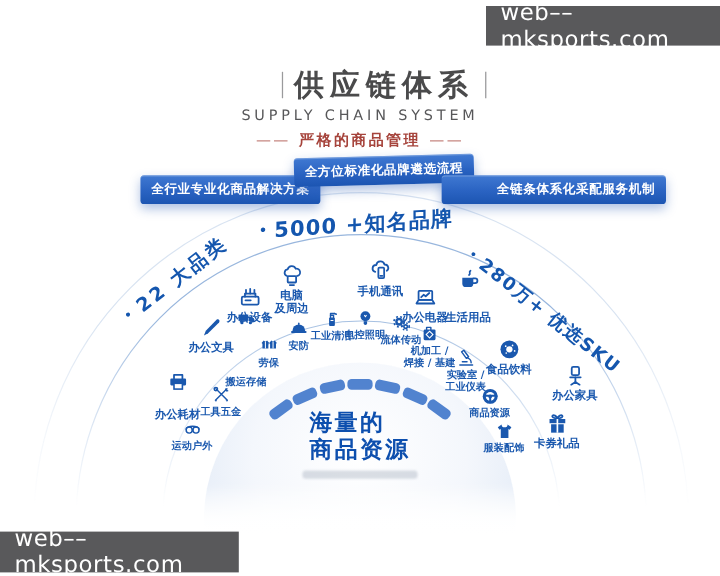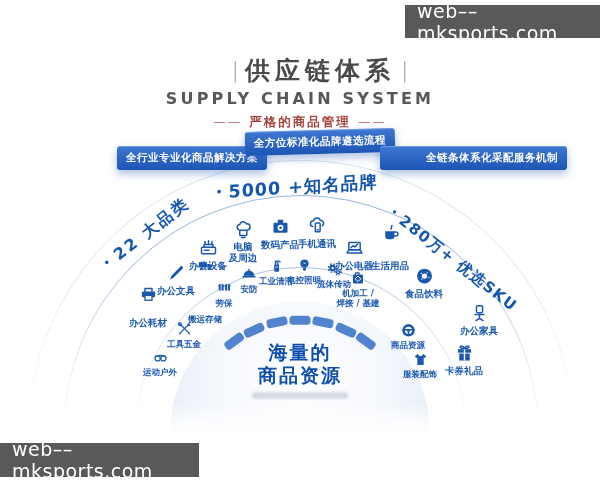--- a/index.html
+++ b/index.html
@@ -9,32 +9,32 @@
   
   .banner{position:absolute;background:#59595b;color:#fff;display:flex;align-items:center;
           justify-content:center;font-size:19px;letter-spacing:0.5px;z-index:40;padding-left:12px;}
   .banner-top{left:405px;top:5px;width:195px;height:33px;}
   .banner-bottom{left:0;top:443px;width:187px;height:34px;}
 
   
   .header{position:absolute;left:0;right:0;top:57px;text-align:center;z-index:30;}
   .title-row{font-size:25px;font-weight:700;color:#4a4a4b;letter-spacing:5px;line-height:1.1;margin-left:40px;}
   .title-bar{color:#9a9a9c;font-weight:300;font-size:22px;vertical-align:2px;margin:0 6px;letter-spacing:0;}
-  .subtitle{margin-top:4px;font-size:16px;font-weight:700;color:#575759;letter-spacing:3.2px;}
+  .subtitle{margin-top:4px;font-size:12px;font-weight:400;color:#575759;letter-spacing:3.2px;}
   .tagline-row{margin-top:6px;font-size:12.5px;font-weight:700;color:#a6443c;letter-spacing:2px;}
   .tag-dash{color:#a6443c;opacity:.75;margin:0 7px;font-weight:400;}
 
   
   .pill{position:absolute;z-index:30;color:#fff;font-size:10.5px;font-weight:700;letter-spacing:.5px;
         padding:5px 9px;border-radius:3px;white-space:nowrap;
         background:linear-gradient(180deg,#4079d2 0%,#2a63c2 55%,#1c55b2 100%);
         box-shadow:0 4px 9px rgba(40,90,180,.38), 0 1px 0 rgba(255,255,255,.25) inset;}
   .pill-1{left:117px;top:146px;}
   .pill-2{left:245px;top:130px;transform:rotate(-1.5deg);}
-  .pill-3{left:380px;top:146px;padding-left:46px;}
+  .pill-3{left:368px;top:146px;padding-left:46px;}
 
   
   .stat{position:absolute;z-index:30;color:#1456ae;font-weight:800;white-space:nowrap;}
   .stat .bullet{font-size:.6em;vertical-align:3px;margin-right:5px;}
   .stat-brands{left:50%;top:175px;transform:translateX(-52%) rotate(-4deg) skewX(-4deg);
                font-size:17.5px;letter-spacing:1px;}
   .stat-cats{left:112px;top:253px;transform:rotate(-38deg);transform-origin:left bottom;
              font-size:16px;letter-spacing:2.5px;}
   .stat-sku{left:397px;top:204px;transform:rotate(38deg);transform-origin:left top;
             font-size:15px;letter-spacing:1.5px;}
@@ -49,21 +49,21 @@
   .ring-inner{left:135px;top:267px;width:330px;height:330px;border:1.5px solid rgba(126,164,212,.7);}
 
   
   .dome{position:absolute;left:170px;top:302px;width:260px;height:260px;border-radius:50%;z-index:4;
         background:radial-gradient(circle at 50% 30%,#ffffff 0%,#f4f7fc 40%,#dde7f5 78%,#cfdcf0 100%);
         box-shadow:0 0 0 12px rgba(222,232,246,.45), 0 14px 30px rgba(150,175,215,.45);
         -webkit-mask-image:linear-gradient(180deg,#000 0%,#000 40%,transparent 56%);
         mask-image:linear-gradient(180deg,#000 0%,#000 40%,transparent 56%);}
   .dash{position:absolute;width:21px;height:8.5px;border-radius:3.5px;background:#3a72c8;opacity:.88;z-index:6;}
   .center-text{position:absolute;left:300px;top:364px;transform:translate(-50%,-50%);z-index:7;
-               text-align:center;color:#0d4fae;font-weight:800;line-height:1.2;font-size:19px;letter-spacing:2px;}
+               text-align:left;color:#0d4fae;font-weight:800;line-height:1.2;font-size:19px;letter-spacing:2px;}
   .center-watermark{position:absolute;left:300px;top:392px;transform:translateX(-50%);width:96px;height:7px;
                     border-radius:3px;background:rgba(148,160,178,.35);filter:blur(1px);z-index:7;}
 
   
   .cats{position:absolute;inset:0;z-index:10;}
   .cat{position:absolute;display:flex;flex-direction:column;align-items:center;gap:1px;
        transform:translate(-50%,-100%);}
   .cat-icon{display:block;line-height:0;}
   .cat-icon svg{display:block;}
   .cat.outer .cat-icon svg{width:21px;height:21px;}
@@ -129,21 +129,21 @@
       <div class="dash" style="left: 365.832px; top: 341.39px; transform: translate(-50%, -50%) rotate(36deg);"></div>
     </div>
 
   <div class="center-text">
     <div>海量的</div>
     <div>商品资源</div>
   </div>
   <div class="center-watermark"></div>
 
   <div class="cats" id="cats">
-      <div class="cat outer" style="left: 148px; top: 328px; gap: 12px;">
+      <div class="cat outer" style="left: 148px; top: 352px; gap: 12px;">
         <span class="cat-icon">
           <svg viewBox="0 0 24 24">
             <path d="M8 9V5.5h8V9" fill="none" stroke="#1a58ae" stroke-width="1.7" stroke-linecap="round" stroke-linejoin="round"></path>
             <rect x="4.5" y="9" width="15" height="6.5" rx="1" fill="#1a58ae"></rect>
             <rect x="8" y="13.5" width="8" height="5.5" fill="#fff" stroke="#1a58ae" stroke-width="1.5"></rect>
           </svg>
         </span>
         <span class="cat-label">
           <span>办公耗材</span>
         </span>
@@ -177,33 +177,20 @@
             <path d="M8 4.5v3.5M12 3.5v4.5M16 4.5v3.5" fill="none" stroke="#1a58ae" stroke-width="1.7" stroke-linecap="round" stroke-linejoin="round"></path>
             <path d="M7 11V8h10v3" fill="none" stroke="#1a58ae" stroke-width="1.7" stroke-linecap="round" stroke-linejoin="round"></path>
             <rect x="4" y="11" width="16" height="7.5" rx="1.2" fill="none" stroke="#1a58ae" stroke-width="1.7" stroke-linecap="round" stroke-linejoin="round"></rect>
             <path d="M7.5 14.5h5" fill="none" stroke="#1a58ae" stroke-width="1.7" stroke-linecap="round" stroke-linejoin="round"></path>
           </svg>
         </span>
         <span class="cat-label">
           <span>办公设备</span>
         </span>
       </div>
-      <div class="cat outer" style="left: 280px; top: 250px;">
-        <span class="cat-icon">
-          <svg viewBox="0 0 24 24">
-            <rect x="9" y="3.5" width="6" height="4" fill="#1a58ae"></rect>
-            <rect x="4" y="7" width="16" height="11.5" rx="1.5" fill="#1a58ae"></rect>
-            <circle cx="12" cy="12.7" r="3.4" fill="#fff"></circle>
-            <circle cx="12" cy="12.7" r="1.5" fill="#1a58ae"></circle>
-          </svg>
-        </span>
-        <span class="cat-label">
-          <span>数码产品</span>
-        </span>
-      </div>
       <div class="cat outer" style="left: 317px; top: 249px;">
         <span class="cat-icon">
           <svg viewBox="0 0 24 24">
             <path d="M6.5 12.5A3.3 3.3 0 0 1 7.5 6a4 4 0 0 1 7.8-.5 3.3 3.3 0 0 1 2.2 6" fill="none" stroke="#1a58ae" stroke-width="1.7" stroke-linecap="round" stroke-linejoin="round"></path>
             <rect x="9.5" y="8.5" width="5.5" height="10" rx="1" fill="none" stroke="#1a58ae" stroke-width="1.7" stroke-linecap="round" stroke-linejoin="round"></rect>
             <path d="M11.3 16.3h2" fill="none" stroke="#1a58ae" stroke-width="1.7" stroke-linecap="round" stroke-linejoin="round"></path>
           </svg>
         </span>
         <span class="cat-label">
           <span>手机通讯</span>
@@ -226,21 +213,21 @@
           <svg viewBox="0 0 24 24">
             <path d="M13.8 3.5c-2.2 1.4.8 2.6-1.4 4" fill="none" stroke="#1a58ae" stroke-width="1.7" stroke-linecap="round" stroke-linejoin="round"></path>
             <path d="M6 10h10.5v5.5a3.5 3.5 0 0 1-3.5 3.5H9.5A3.5 3.5 0 0 1 6 15.5z" fill="#1a58ae"></path>
             <path d="M16.5 10.8h1.7a2.2 2.2 0 0 1 0 4.4h-1.7" fill="none" stroke="#1a58ae" stroke-width="1.7" stroke-linecap="round" stroke-linejoin="round"></path>
           </svg>
         </span>
         <span class="cat-label">
           <span>生活用品</span>
         </span>
       </div>
-      <div class="cat outer" style="left: 424px; top: 299px;">
+      <div class="cat outer" style="left: 424px; top: 314px;">
         <span class="cat-icon">
           <svg viewBox="0 0 24 24">
             <circle cx="12" cy="12" r="8.5" fill="#1a58ae"></circle>
             <circle cx="12" cy="12" r="3" fill="#fff"></circle>
             <circle cx="8.5" cy="9" r=".8" fill="#fff"></circle>
             <circle cx="15" cy="8.3" r=".8" fill="#fff"></circle>
             <circle cx="17" cy="13.5" r=".8" fill="#fff"></circle>
             <circle cx="9" cy="15.5" r=".8" fill="#fff"></circle>
           </svg>
         </span>
@@ -385,20 +372,34 @@
             <path d="M8.5 7V4.5h5V7" fill="none" stroke="#1a58ae" stroke-width="1.7" stroke-linecap="round" stroke-linejoin="round"></path>
             <rect x="5" y="7" width="14" height="12.5" rx="1.5" fill="#1a58ae"></rect>
             <rect x="9.2" y="10.2" width="5.6" height="5.6" fill="none" stroke="#fff" stroke-width="1.3" transform="rotate(45 12 13)"></rect>
           </svg>
         </span>
         <span class="cat-label">
           <span>机加工 /</span>
           <span>焊接 / 基建</span>
         </span>
       </div>
+      <div class="cat inner" style="left: 388px; top: 328px;">
+        <span class="cat-icon">
+          <svg viewBox="0 0 24 24">
+            <path d="M9.2 3.2l5.6 7.6-2.6 1.9L6.6 5z" fill="none" stroke="#1a58ae" stroke-width="1.7" stroke-linecap="round" stroke-linejoin="round"></path>
+            <path d="M13.6 12.2c2.6 1 4.2 3 4.2 5.6" fill="none" stroke="#1a58ae" stroke-width="1.7" stroke-linecap="round" stroke-linejoin="round"></path>
+            <path d="M4.5 20.5h15" fill="none" stroke="#1a58ae" stroke-width="1.7" stroke-linecap="round" stroke-linejoin="round"></path>
+            <path d="M7.5 16.8h5.5" fill="none" stroke="#1a58ae" stroke-width="1.7" stroke-linecap="round" stroke-linejoin="round"></path>
+          </svg>
+        </span>
+        <span class="cat-label">
+          <span>实验室 /</span>
+          <span>工业仪表</span>
+        </span>
+      </div>
       <div class="cat inner" style="left: 408px; top: 350px;">
         <span class="cat-icon">
           <svg viewBox="0 0 24 24">
             <circle cx="12" cy="12" r="8.8" fill="#1a58ae"></circle>
             <circle cx="12" cy="12" r="5.2" fill="#fff"></circle>
             <path d="M3.6 11.2h16.8M12 13.5V20" stroke="#1a58ae" stroke-width="2.4"></path>
             <circle cx="12" cy="12" r="2.2" fill="#1a58ae"></circle>
           </svg>
         </span>
         <span class="cat-label">

